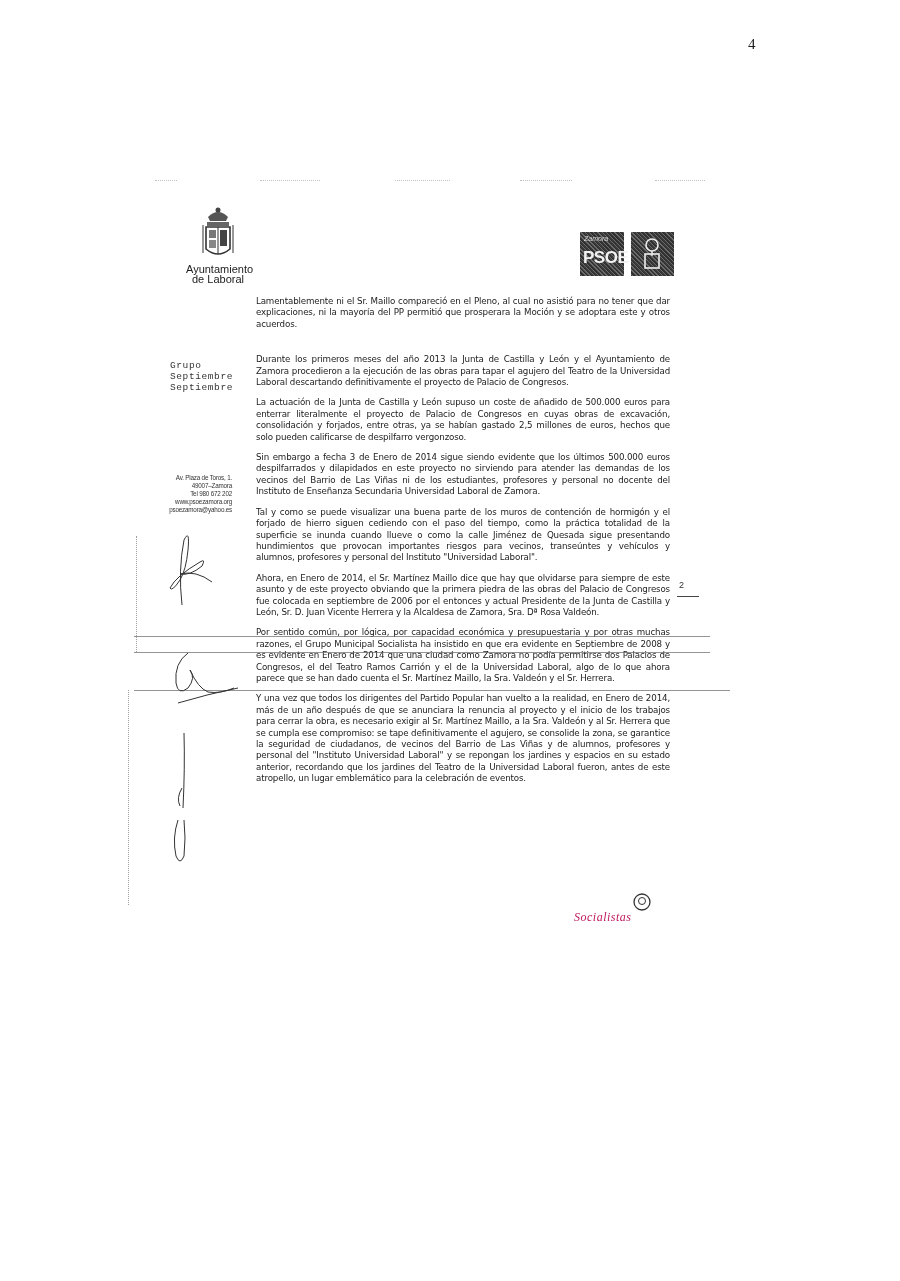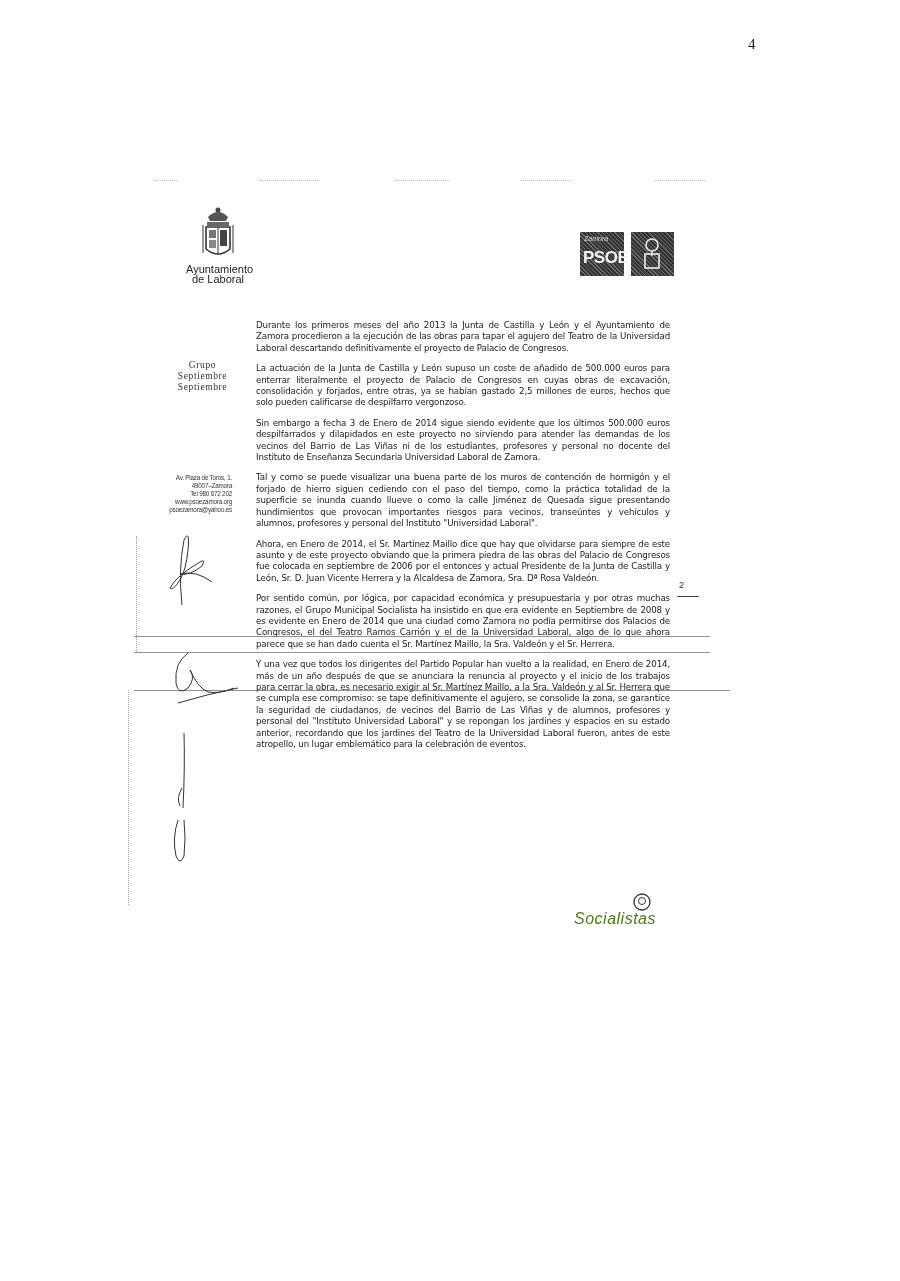--- a/index.html
+++ b/index.html
@@ -14,37 +14,37 @@
                      font-family: "Liberation Sans", sans-serif; font-size: 11px; line-height: 10px; color: #222; }
     .psoe-logo { position: absolute; left: 580px; top: 232px; width: 94px; height: 44px; display: flex; gap: 7px; align-items: center; }
     .psoe-box { background: repeating-linear-gradient(45deg,#3a3a3a 0 1px,#6a6a6a 1px 2px,#2e2e2e 2px 3px);
                 position: relative; height: 44px; }
     .psoe-box.left { width: 48px; }
     .psoe-box.right { width: 43px; }
     .psoe-small { position: absolute; left: 4px; top: 3px; font-size: 7px; font-style: italic; color: #ddd;
                   font-family: "Liberation Sans", sans-serif; }
     .psoe-big { position: absolute; left: 3px; top: 16px; font-size: 17px; font-weight: bold; color: #f2f2f2;
                 font-family: "Liberation Sans", sans-serif; letter-spacing: -0.5px; }
-    .sidebar-group { position: absolute; left: 170px; top: 360px; width: 65px; text-align: center;
-                     font-family: Liberation Serif, serif; font-size: 9.5px; line-height: 11px; letter-spacing: .6px; color: #333; }
+    .sidebar-group { position: absolute; left: 170px; top: 360px; width: 65px; text-align: left;
+                     font-family: Liberation Mono, monospace; font-size: 9.5px; line-height: 11px; letter-spacing: .6px; color: #333; }
     .sidebar-contact { position: absolute; left: 150px; top: 474px; width: 82px; text-align: right;
                        font-family: "Liberation Sans", sans-serif; font-size: 6.3px; line-height: 8px; color: #333; letter-spacing: -0.2px; }
     .body { position: absolute; left: 256px; top: 296px; width: 414px;
             font-family: "DejaVu Sans", sans-serif; font-size: 8.7px; line-height: 11.4px; color: #1c1c1c;
             text-align: justify; letter-spacing: -0.15px; }
     .body p { margin: 0 0 9px 0; }
     .margin-two { position: absolute; left: 679px; top: 580px; font-family: "Liberation Sans", sans-serif;
                   font-size: 9px; color: #333; }
     .margin-two-line { position: absolute; left: 677px; top: 596px; width: 22px; border-top: 1px solid #444; }
     .strike-line { position: absolute; border-top: 1px solid #666; opacity: .7; }
     .vline { position: absolute; border-left: 1px dotted #777; opacity: .7; }
     .signature { position: absolute; }
     .socialistas { position: absolute; left: 574px; top: 892px; width: 90px; height: 46px; }
-    .socialistas-text { position: absolute; left: 0; top: 18px; font-family: Liberation Sans, sans-serif; font-style: italic;
-                        font-size: 16px; color: #4d7c0f; letter-spacing: .5px; }
+    .socialistas-text { position: absolute; left: 0; top: 18px; font-family: Liberation Serif, serif; font-style: italic;
+                        font-size: 12px; color: #be185d; letter-spacing: .5px; }
   </style>
 </head>
 <body>
 
 <div class="page-number">4</div>
 
 <div class="scan-artifacts">
   <span style="left:5px;width:22px;"></span>
   <span style="left:110px;width:60px;"></span>
   <span style="left:245px;width:55px;"></span>
@@ -90,20 +90,21 @@
 </div>
 <div class="sidebar-contact">
   <div>Av. Plaza de Toros, 1.</div>
   <div>49007–Zamora</div>
   <div>Tel 980 672 202</div>
   <div>www.psoezamora.org</div>
   <div>psoezamora@yahoo.es</div>
 </div>
 
 <div class="body">
+  <p>Lamentablemente ni el Sr. Maillo compareció en el Pleno, al cual no asistió para no tener que dar explicaciones, ni la mayoría del PP permitió que prosperara la Moción y se adoptara este y otros acuerdos.</p>
   <p style="margin-top:24px;">Durante los primeros meses del año 2013 la Junta de Castilla y León y el Ayuntamiento de Zamora procedieron a la ejecución de las obras para tapar el agujero del Teatro de la Universidad Laboral descartando definitivamente el proyecto de Palacio de Congresos.</p>
   <p>La actuación de la Junta de Castilla y León supuso un coste de añadido de 500.000 euros para enterrar literalmente el proyecto de Palacio de Congresos en cuyas obras de excavación, consolidación y forjados, entre otras, ya se habían gastado 2,5 millones de euros, hechos que solo pueden calificarse de despilfarro vergonzoso.</p>
   <p>Sin embargo a fecha 3 de Enero de 2014 sigue siendo evidente que los últimos 500.000 euros despilfarrados y dilapidados en este proyecto no sirviendo para atender las demandas de los vecinos del Barrio de Las Viñas ni de los estudiantes, profesores y personal no docente del Instituto de Enseñanza Secundaria Universidad Laboral de Zamora.</p>
   <p>Tal y como se puede visualizar una buena parte de los muros de contención de hormigón y el forjado de hierro siguen cediendo con el paso del tiempo, como la práctica totalidad de la superficie se inunda cuando llueve o como la calle Jiménez de Quesada sigue presentando hundimientos que provocan importantes riesgos para vecinos, transeúntes y vehículos y alumnos, profesores y personal del Instituto "Universidad Laboral".</p>
   <p>Ahora, en Enero de 2014, el Sr. Martínez Maillo dice que hay que olvidarse para siempre de este asunto y de este proyecto obviando que la primera piedra de las obras del Palacio de Congresos fue colocada en septiembre de 2006 por el entonces y actual Presidente de la Junta de Castilla y León, Sr. D. Juan Vicente Herrera y la Alcaldesa de Zamora, Sra. Dª Rosa Valdeón.</p>
   <p>Por sentido común, por lógica, por capacidad económica y presupuestaria y por otras muchas razones, el Grupo Municipal Socialista ha insistido en que era evidente en Septiembre de 2008 y es evidente en Enero de 2014 que una ciudad como Zamora no podía permitirse dos Palacios de Congresos, el del Teatro Ramos Carrión y el de la Universidad Laboral, algo de lo que ahora parece que se han dado cuenta el Sr. Martínez Maillo, la Sra. Valdeón y el Sr. Herrera.</p>
   <p>Y una vez que todos los dirigentes del Partido Popular han vuelto a la realidad, en Enero de 2014, más de un año después de que se anunciara la renuncia al proyecto y el inicio de los trabajos para cerrar la obra, es necesario exigir al Sr. Martínez Maillo, a la Sra. Valdeón y al Sr. Herrera que se cumpla ese compromiso: se tape definitivamente el agujero, se consolide la zona, se garantice la seguridad de ciudadanos, de vecinos del Barrio de Las Viñas y de alumnos, profesores y personal del "Instituto Universidad Laboral" y se repongan los jardines y espacios en su estado anterior, recordando que los jardines del Teatro de la Universidad Laboral fueron, antes de este atropello, un lugar emblemático para la celebración de eventos.</p>
 </div>
 
 <div class="margin-two">2</div>

